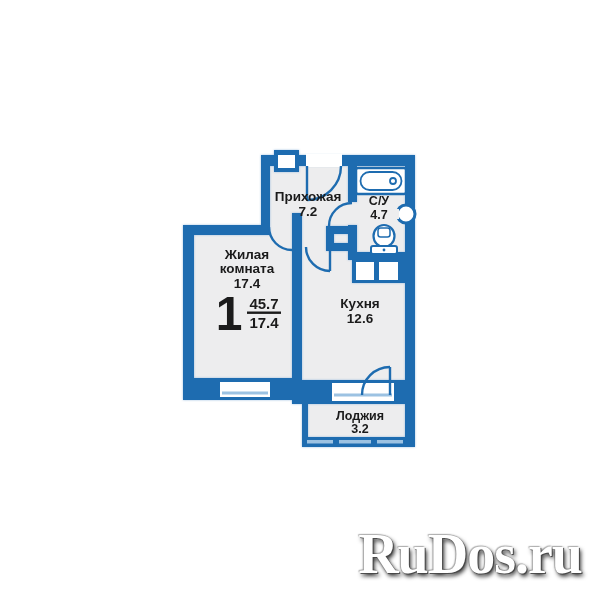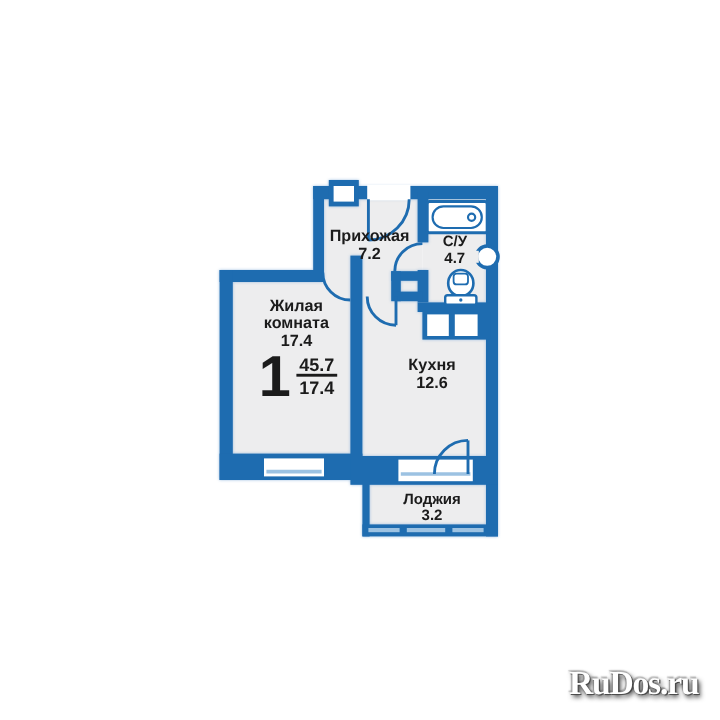--- a/index.html
+++ b/index.html
@@ -6,21 +6,21 @@
   #stage{position:relative;width:600px;height:600px;background:#ffffff;overflow:hidden;
          font-family:"Liberation Sans",sans-serif;}
   svg{position:absolute;left:0;top:0;}
   .walls{filter:drop-shadow(0 0 1.2px rgba(140,180,220,.85));}
   text{font-family:"Liberation Sans",sans-serif;font-weight:bold;fill:#1b1b1b;}
   .roomlabel{font-size:13.5px;}
   .small{font-size:12.5px;}
   .bignum{font-size:48px;}
   .frac{font-size:15px;}
   #watermark{position:absolute;right:18px;bottom:14px;
-     font-family:"Liberation Serif",serif;font-weight:700;font-size:28px;
+     font-family:"Liberation Serif",serif;font-weight:700;font-size:56px;
      color:#ffffff;letter-spacing:-1px;
      text-shadow:1px 1px 0 rgba(70,70,70,.9), 2px 3px 4px rgba(0,0,0,.8),
                  -1px -1px 1px rgba(120,120,120,.45), 0 0 2px rgba(0,0,0,.35);}
 </style>
 </head>
 <body>
 
 <div id="stage">
 <svg width="600" height="600" viewBox="0 0 600 600">
 

